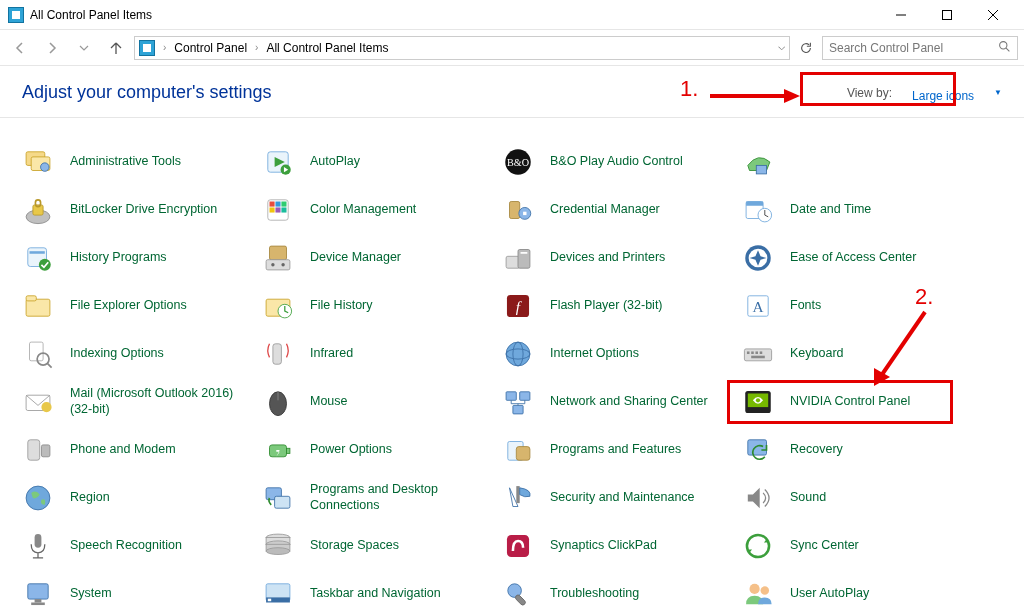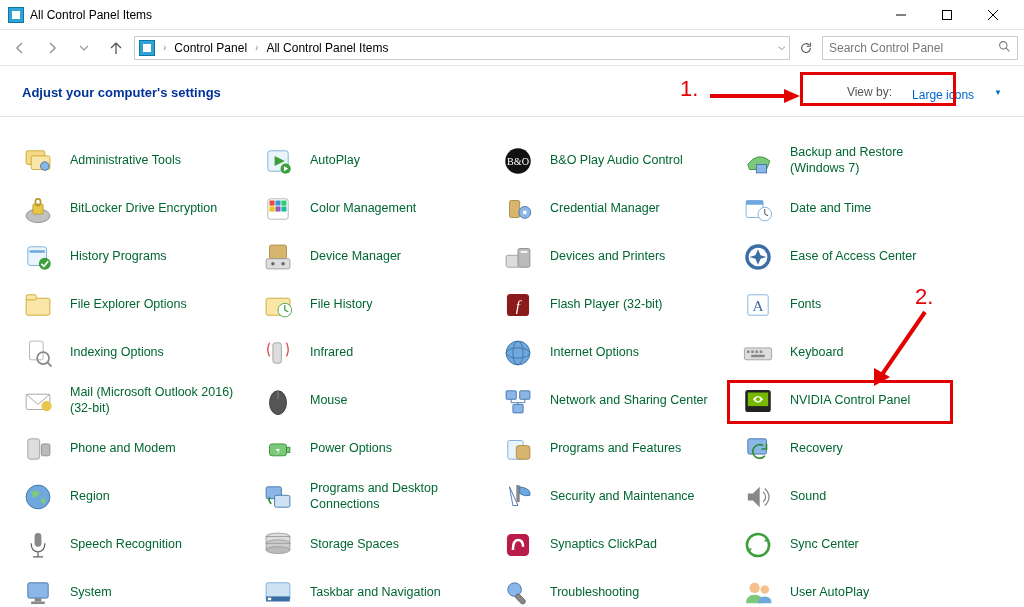--- a/index.html
+++ b/index.html
@@ -24,21 +24,21 @@
   .addressbar .cp-icon::after{content:"";position:absolute;inset:3px;background:#fff;}
   .addressbar .sep { color: #888; font-size: 10px; margin: 0 2px; }
   .addr-tail { margin-left:auto; display:flex; gap:4px; color:#555;}
   .refreshbtn { width:24px; height:24px; display:flex;align-items:center;justify-content:center;}
   .searchbox { width: 196px; height: 24px; border: 1px solid #ccc; display: flex; align-items: center; padding: 0 6px; color: #777; }
   .searchbox span:first-child{flex:1; font-style: normal;}
   .searchbox .sicon{color:#555;}
 
   
   .content-header { display: flex; align-items: center; padding: 16px 22px 14px 22px; border-bottom: 1px solid #e6e6e6; }
-  .content-header h1 { font-size: 13px; font-weight: 700; color: #003399; }
+  .content-header h1 { font-size: 18px; font-weight: 400; color: #003399; }
   .viewby-wrap { margin-left: auto; display: flex; align-items: center; gap: 20px; font-size: 12px; }
   .viewby-wrap .lbl { color: #555; }
   .viewby-wrap .val { color: #0066cc; margin-top: 6px; }
   .viewby-wrap .dd{ color:#0066cc; font-size:8px;}
 
   
   .anno-box { border: 3px solid #e30000; }
   .anno1-box { position:absolute; left:800px; top:72px; width:156px; height:34px; pointer-events:none;}
   .anno1-num { position: absolute; left: 680px; top: 76px; color: #e30000; font-size: 22px; font-weight: 400; }
   .anno1-arrow { position: absolute; left: 710px; top: 88px; }
@@ -172,21 +172,20 @@
       </div>
       <div class="txt">B&amp;O Play Audio Control</div>
     </div>
     <div class="item">
       <div class="ico">
         <svg viewBox="0 0 40 40">
           <path d="M8 24 Q20 8 34 20 L30 30 L10 30 Z" fill="#7cc97c" stroke="#2e8b2e"></path>
           <rect x="18" y="24" width="12" height="10" fill="#8bb6e8" stroke="#3a6ea5"></rect>
         </svg>
       </div>
-      <div class="txt">Backup and Restore (Windows 7)</div>
     </div>
     <div class="item">
       <div class="ico">
         <svg viewBox="0 0 40 40">
           <ellipse cx="20" cy="28" rx="14" ry="8" fill="#c0c0c0" stroke="#888"></ellipse>
           <rect x="14" y="14" width="12" height="12" rx="2" fill="#e8c84a" stroke="#b8982a"></rect>
           <rect x="17" y="8" width="6" height="8" rx="3" fill="none" stroke="#b8982a" stroke-width="2"></rect>
         </svg>
       </div>
       <div class="txt">BitLocker Drive Encryption</div>

